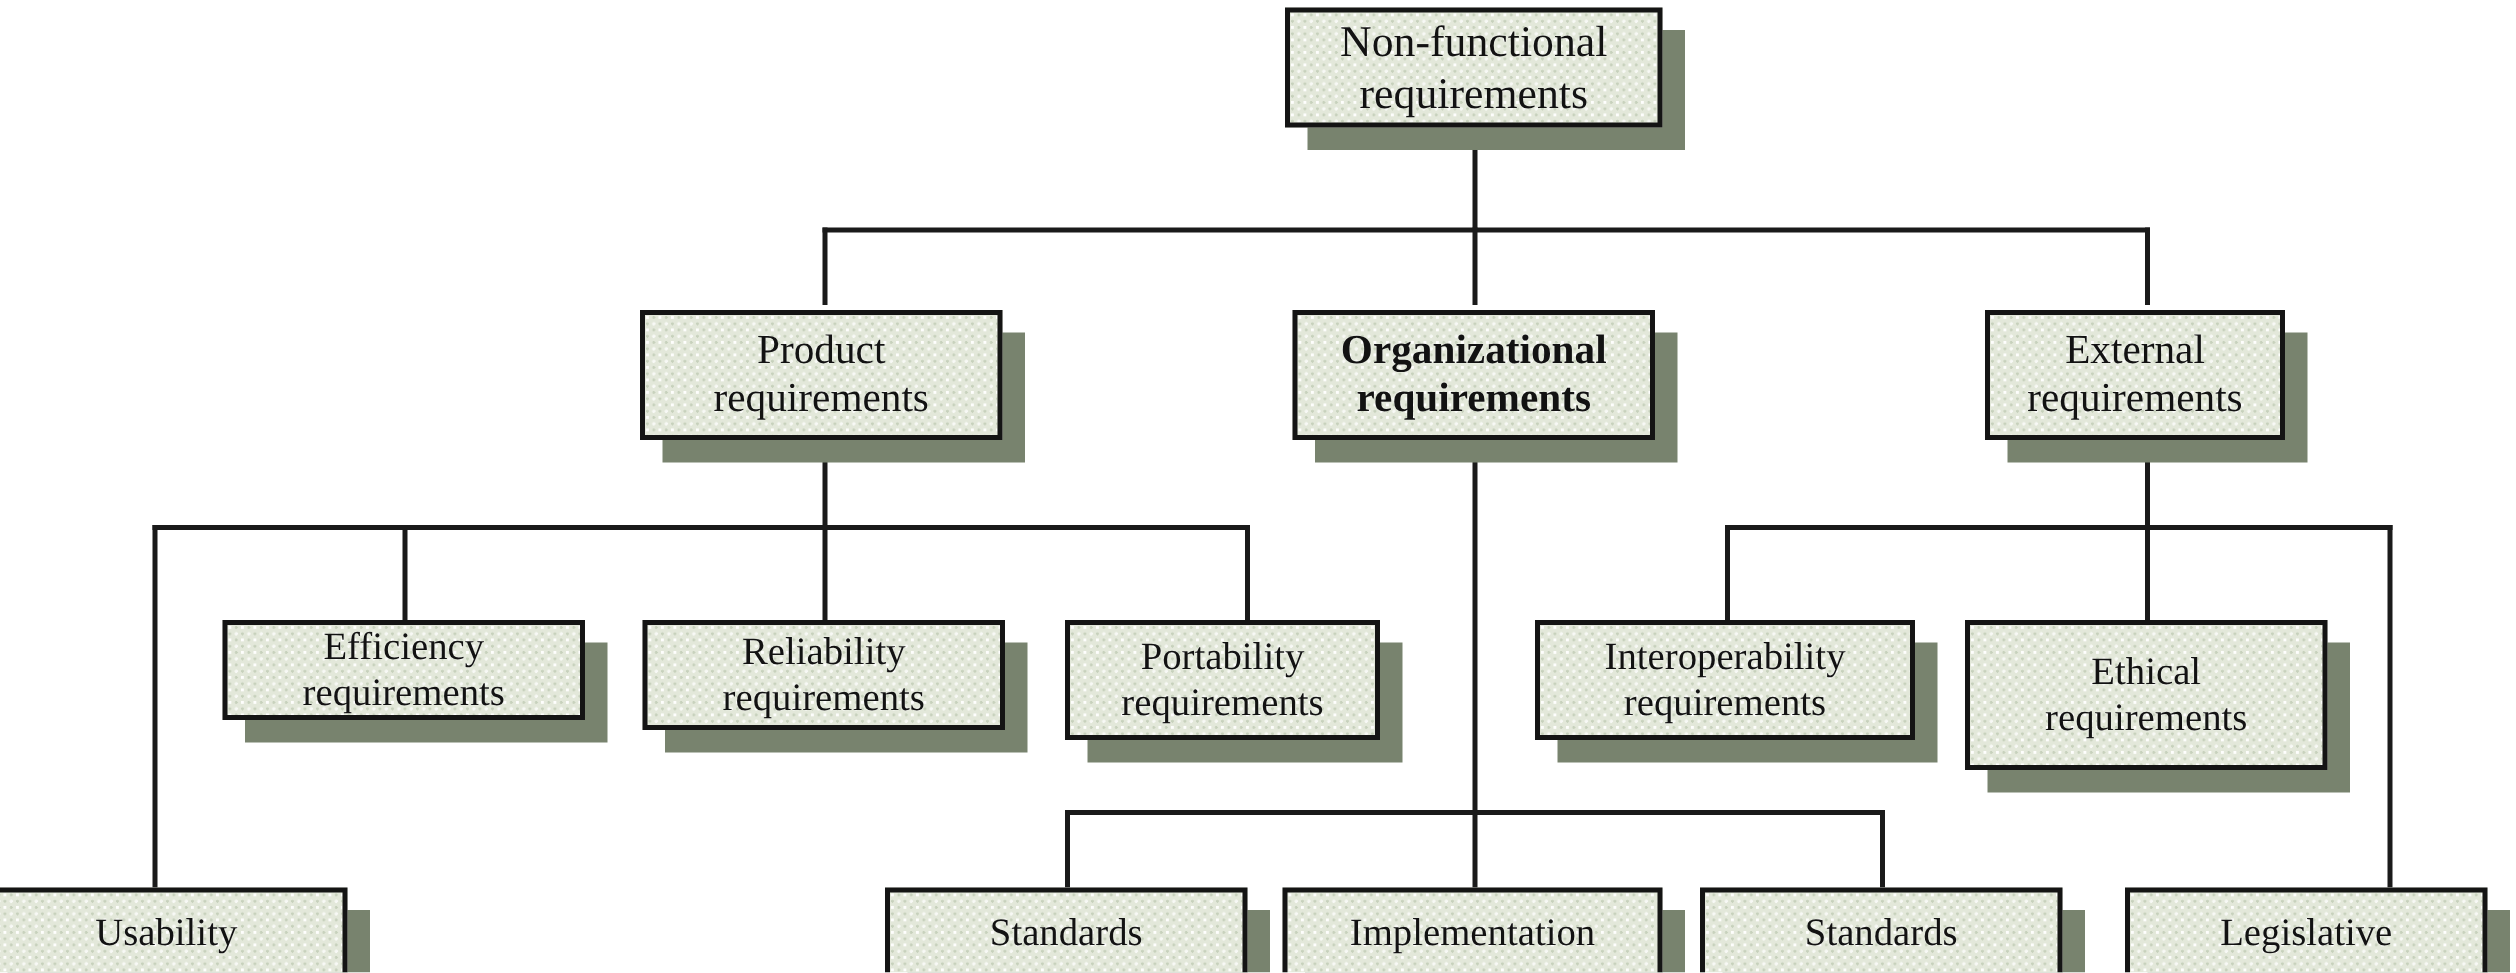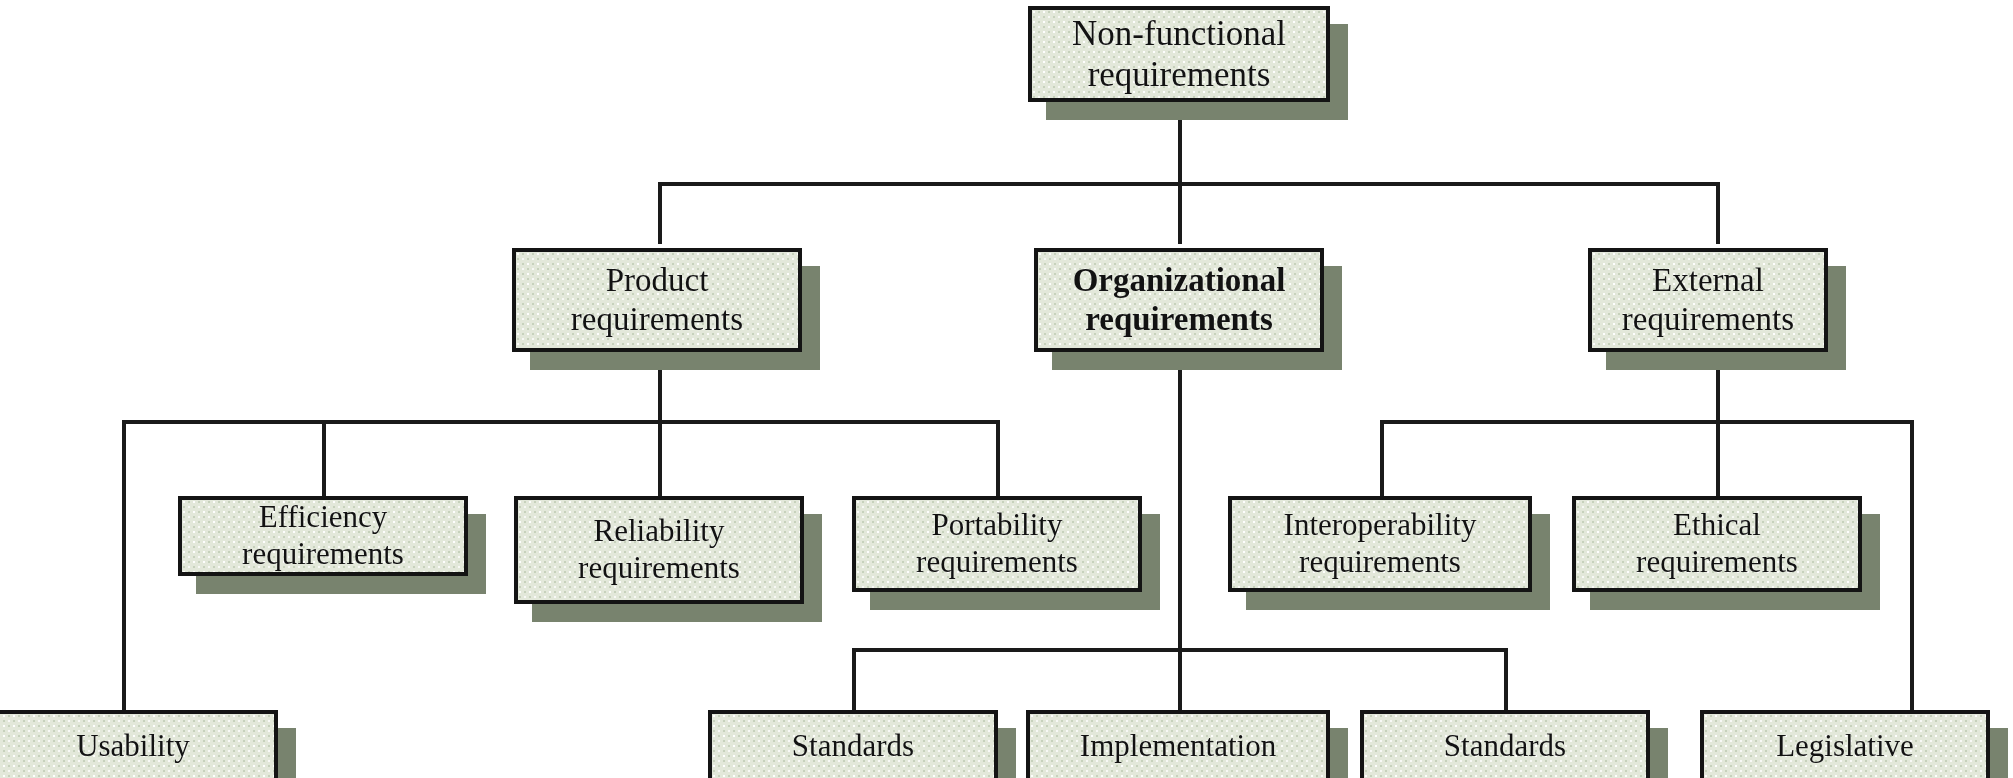--- a/index.html
+++ b/index.html
@@ -135,45 +135,45 @@
   </div>
 
   <div class="node" style="left:178px; top:496px; width:290px; height:80px;">
     <div class="shadow"></div>
     <div class="box fs-sm">
       <span class="line1">Efficiency</span>
       <span class="line2">requirements</span>
     </div>
   </div>
 
-  <div class="node" style="left:514px; top:496px; width:290px; height:108px;">
+  <div class="node" style="left:514px; top:496px; width:290px; height:88px;">
     <div class="shadow"></div>
     <div class="box fs-sm">
       <span class="line1">Reliability</span>
       <span class="line2">requirements</span>
     </div>
   </div>
 
-  <div class="node" style="left:852px; top:496px; width:290px; height:96px;">
+  <div class="node" style="left:852px; top:496px; width:252px; height:96px;">
     <div class="shadow"></div>
     <div class="box fs-sm">
       <span class="line1">Portability</span>
       <span class="line2">requirements</span>
     </div>
   </div>
 
   <div class="node" style="left:1228px; top:496px; width:304px; height:96px;border-radius:10px;">
     <div class="shadow"></div>
     <div class="box fs-sm">
       <span class="line1">Interoperability</span>
       <span class="line2">requirements</span>
     </div>
   </div>
 
-  <div class="node" style="left:1572px; top:496px; width:290px; height:96px;">
+  <div class="node" style="left:1572px; top:496px; width:290px; height:120px;">
     <div class="shadow"></div>
     <div class="box fs-sm">
       <span class="line1">Ethical</span>
       <span class="line2">requirements</span>
     </div>
   </div>
 
   <div class="node" style="left:-12px; top:710px; width:290px; height:96px;">
     <div class="shadow"></div>
     <div class="box fs-sm" style="justify-content:flex-start; padding-top:14px;">

